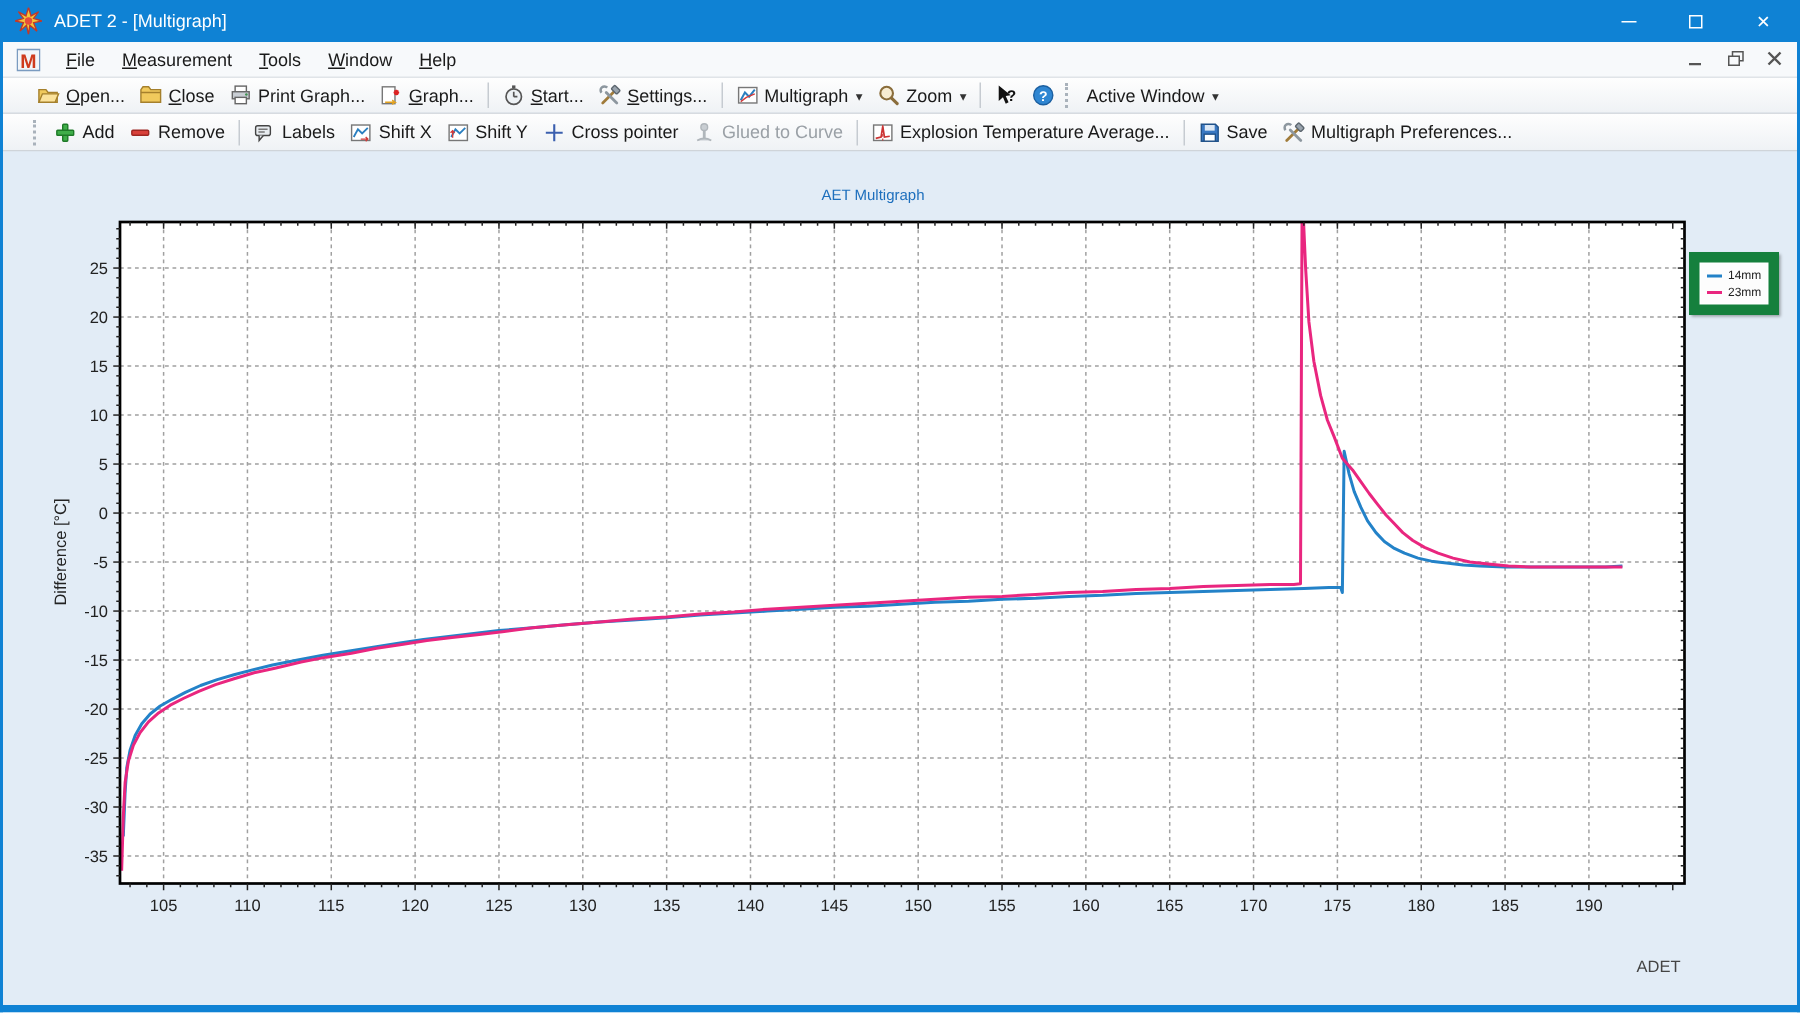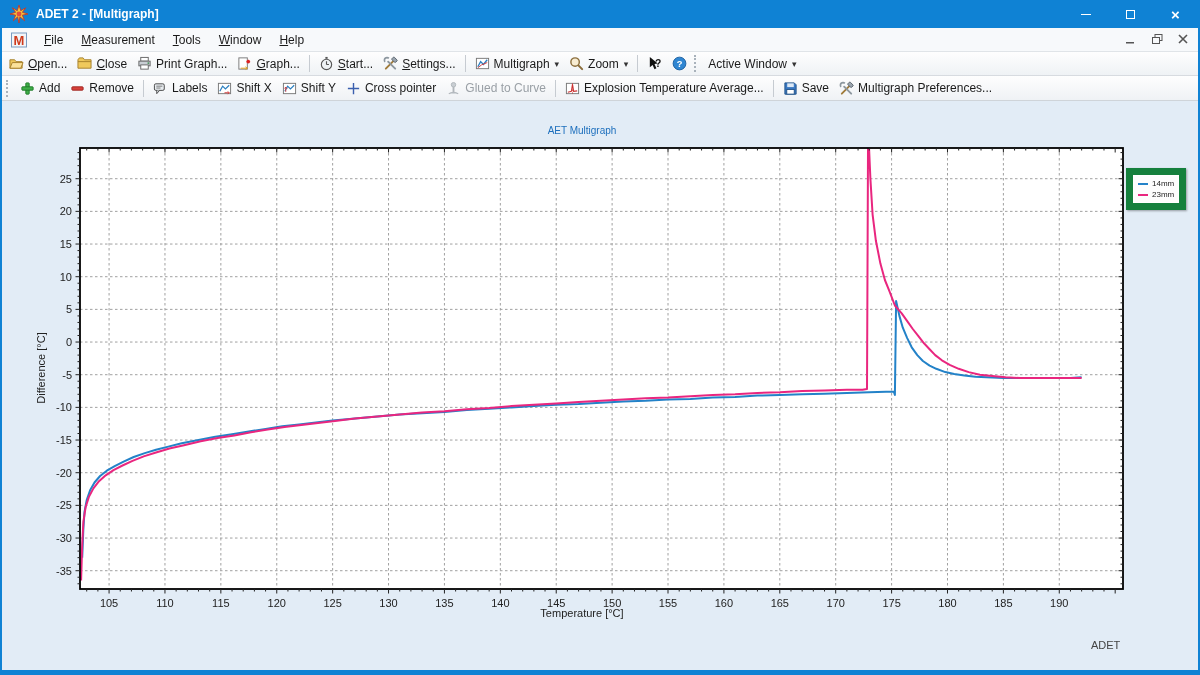--- a/index.html
+++ b/index.html
@@ -1,40 +1,40 @@
 <!DOCTYPE html>
 <html><head>
 <meta charset="utf-8">
 <style>
   * { margin:0; padding:0; box-sizing:border-box; }
   html,body { width:1200px; height:675px; font-family:"Liberation Sans", sans-serif; }
   .window { width:1200px; height:675px; display:flex; flex-direction:column;
             border-left:2px solid #0f82d4; border-right:2px solid #0f82d4; border-bottom:5px solid #0f82d4;
             background:#e2ecf6; overflow:hidden; }
   
-  .titlebar { height:28px; background:#0f82d4; display:flex; align-items:center; flex:0 0 28px;font-weight:bold; }
+  .titlebar { height:28px; background:#0f82d4; display:flex; align-items:center; flex:0 0 28px; }
   .titlebar .app-ico { width:18px; height:18px; margin-left:8px; }
   .titlebar .app-ico svg { width:18px; height:18px; display:block; }
   .titlebar .title { color:#fff; font-size:12px; margin-left:8px; flex:1; }
   .win-controls { display:flex; height:28px; }
   .win-btn { width:45px; height:28px; display:flex; align-items:center; justify-content:center; color:#fff; }
   .glyph-min { width:10px; height:1px; background:#fff; display:block; }
   .glyph-max { width:9px; height:9px; border:1px solid #fff; display:block; }
   .glyph-close { font-size:15px; line-height:1; }
   
   .menubar { height:24px; background:#f7f9fb; border-bottom:1px solid #e0e4e8; display:flex; align-items:center; flex:0 0 24px; position:relative; }
   .menubar .m-logo { width:16px; height:16px; margin:0 8px 0 9px; }
   .menu-item { display:inline-block; font-size:12px; color:#1a1a1a; padding:20px 9px; }
   .mnemonic::first-letter, .mnemonic .tb-label::first-letter { text-decoration:underline; }
   .mdi-controls { position:absolute; right:4px; top:2px; display:flex; gap:4px; }
   .mdi-btn { width:22px; height:18px; display:flex; align-items:center; justify-content:center; color:#555; font-size:12px; }
   .mdi-btn svg { display:block; }
   
   .toolbar { height:24px; background:linear-gradient(#fefefe,#eff2f5); border-bottom:1px solid #d7dbe0;
-             display:flex; align-items:center; padding:0 2px; flex:0 0 24px; }
+             display:flex; align-items:center; padding:0 18px; flex:0 0 24px; }
   .toolbar2 { height:25px; flex:0 0 25px; border-bottom:1px solid #cfd4d9; }
   .tb-btn { display:inline-flex; align-items:center; gap:4px; padding:2px 5px; font-size:12px; color:#1a1a1a; white-space:nowrap; }
   .tb-btn.disabled { color:#9aa0a6; }
   .tb-btn.disabled svg * { stroke:#b0b6bb !important; fill:#c9ced3 !important; }
   .tb-icon svg { width:15px; height:15px; display:block; }
   .tb-label { display:inline-block; }
   .dd { font-size:9px; color:#333; margin-left:1px; }
   .tb-sep { width:1px; height:17px; background:#c6cbd1; margin:0 4px; }
   .tb-grip { width:4px; height:17px; border-left:2px dotted #a9b2bb; margin:0 5px 0 2px; }
   
@@ -708,21 +708,20 @@
         <text x="40" y="205.04" text-anchor="end" font-size="11" fill="#222">0</text>
         <text x="40" y="237.70666666666668" text-anchor="end" font-size="11" fill="#222">-5</text>
         <text x="40" y="270.37333333333333" text-anchor="end" font-size="11" fill="#222">-10</text>
         <text x="40" y="303.04" text-anchor="end" font-size="11" fill="#222">-15</text>
         <text x="40" y="335.70666666666665" text-anchor="end" font-size="11" fill="#222">-20</text>
         <text x="40" y="368.37333333333333" text-anchor="end" font-size="11" fill="#222">-25</text>
         <text x="40" y="401.04" text-anchor="end" font-size="11" fill="#222">-30</text>
         <text x="40" y="433.70666666666665" text-anchor="end" font-size="11" fill="#222">-35</text>
       </svg>
     <div class="y-axis-label">Difference [°C]</div>
-    <div class="x-axis-label">Temperature [°C]</div>
     <div class="legend" id="legend">
         <div class="legend-row">
           <span class="legend-dash" style="background: rgb(35, 130, 200);"></span>
           <span>14mm</span>
         </div>
         <div class="legend-row">
           <span class="legend-dash" style="background: rgb(233, 38, 127);"></span>
           <span>23mm</span>
         </div>
       </div>

